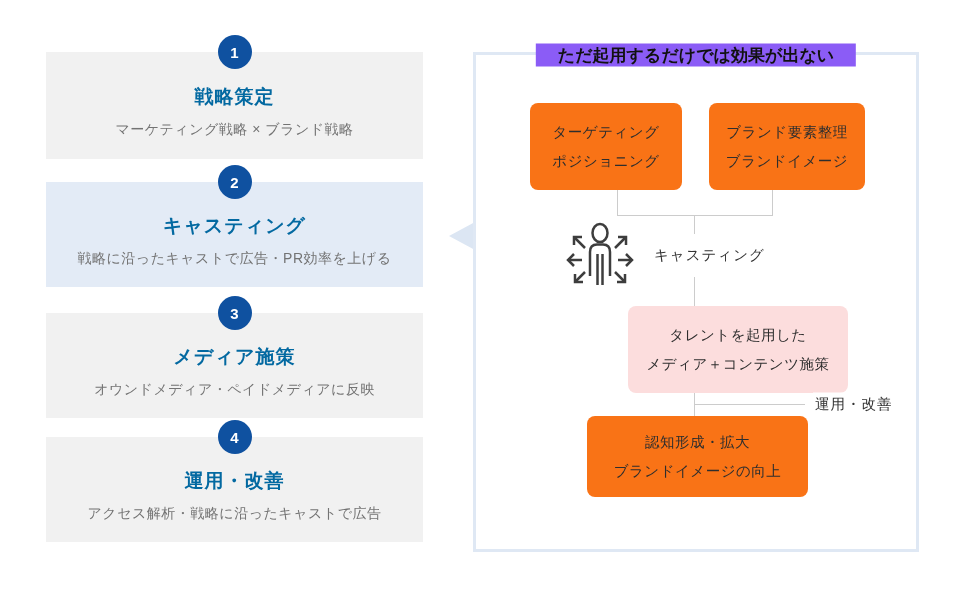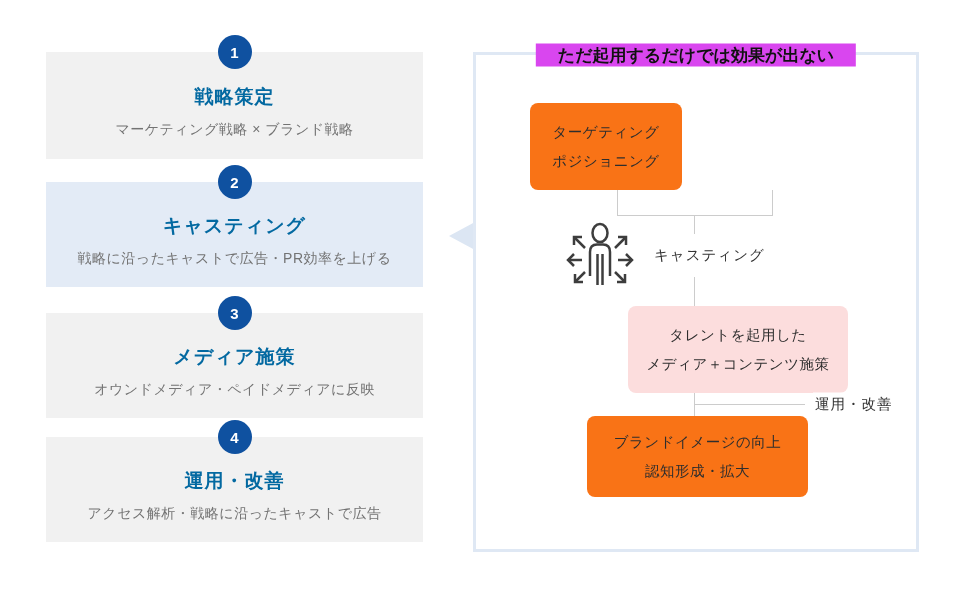--- a/index.html
+++ b/index.html
@@ -22,21 +22,21 @@
 
   
   .pointer { position:absolute; left:449px; top:222px; width:0; height:0;
              border-top:14px solid transparent; border-bottom:14px solid transparent;
              border-right:26px solid #dce6f3; }
 
   
   .panel { position:absolute; left:473px; top:52px; width:446px; height:500px;
            border:3px solid #dfe8f4; background:#fff; }
   .panel-title { position:absolute; top:0; left:50%; transform:translate(-50%,-50%);
-                 background:#d946ef; padding:0 22px; font-size:17px; font-weight:bold;
+                 background:#8b5cf6; padding:0 22px; font-size:17px; font-weight:bold;
                  color:#111; white-space:nowrap; }
 
   .flow-box { position:absolute; border-radius:8px; display:flex; flex-direction:column;
               align-items:center; justify-content:center; font-size:14.5px; color:#2e2e2e;
               line-height:2; letter-spacing:0.5px; }
   .box-blue { background:#f97316; }
   .box-pink { background:#fcdddd; }
   .box-targeting { left:54px;  top:48px;  width:152px; height:87px; }
   .box-brand     { left:233px; top:48px;  width:156px; height:87px; }
   .box-talent    { left:112px; top:251px; width:220px; height:87px;margin-left:40px; }
@@ -90,20 +90,24 @@
 
   <div class="pointer"></div>
 
   <div class="panel">
     <div class="panel-title">ただ起用するだけでは効果が出ない</div>
 
     <div class="flow-box box-blue box-targeting">
       <span>ターゲティング</span>
       <span>ポジショニング</span>
     </div>
+    <div class="flow-box box-blue box-brand">
+      <span>ブランド要素整理</span>
+      <span>ブランドイメージ</span>
+    </div>
 
     <div class="line vline1"></div>
     <div class="line vline2"></div>
     <div class="line hjoin"></div>
     <div class="line vcenter"></div>
 
     <div class="casting-row">
       <svg class="person-svg" width="80" height="66" viewBox="0 0 80 66" fill="none" stroke="#3d3d3d" stroke-width="2.5">
 
         <ellipse cx="40" cy="11" rx="7.5" ry="9"></ellipse>
@@ -137,18 +141,18 @@
     <div class="flow-box box-pink box-talent">
       <span>タレントを起用した</span>
       <span>メディア＋コンテンツ施策</span>
     </div>
 
     <div class="line vbelow"></div>
     <div class="line hloop"></div>
     <div class="loop-label">運用・改善</div>
 
     <div class="flow-box box-blue box-result">
+      <span>認知形成・拡大</span>
       <span>ブランドイメージの向上</span>
-      <span>認知形成・拡大</span>
     </div>
   </div>
 
 </div>
 
 </body></html>

